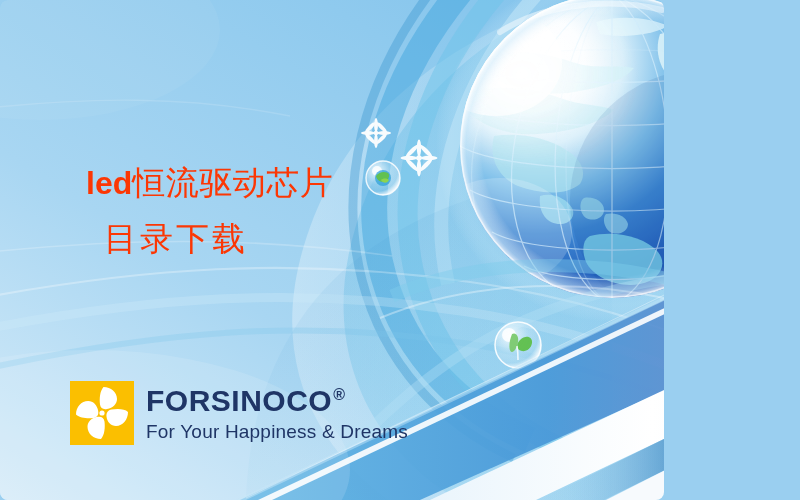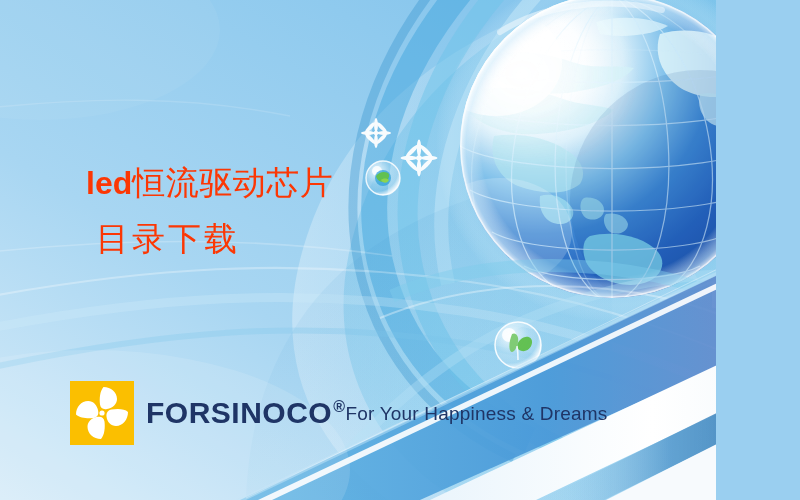--- a/index.html
+++ b/index.html
@@ -5,24 +5,25 @@
 <style>
   html,body{margin:0;padding:0;}
   body{
     width:800px;height:500px;overflow:hidden;
     font-family:"Liberation Sans","DejaVu Sans",sans-serif;
     background:#9ACFF0;
   }
 
   #stage{
     position:relative;
-    width:716px;height:500px;
+    width:664px;height:500px;
     overflow:hidden;
     background:
       radial-gradient(120% 100% at 8% 96%, #cfe9f8 0%, #b4dcf4 26%, #9ed2f0 55%, #8fcaee 100%);
+    border-radius: 8px;
   }
 
   
   .art{position:absolute;left:0;top:0;width:800px;height:500px;pointer-events:none;}
 
   
   .headline{
     position:absolute;
     left:86px; top:162px;
     width:420px;
@@ -40,21 +41,21 @@
   .headline .l1 .latin{
     font-family:"Liberation Sans","DejaVu Sans",sans-serif;
     font-weight:700;
     font-size:32px;
     letter-spacing:0px;
   }
   .headline .l2{
     font-size:33px;
     display:block;
     margin-top:14px;
-    margin-left:10px;
+    margin-left:18px;
     letter-spacing:3px;
     white-space:nowrap;
   }
 
   
   .logo{
     position:absolute;
     left:70px; top:381px;
     display:flex;
     align-items:center;
@@ -63,21 +64,21 @@
   .logo-mark{
     width:64px;height:64px;
     background:#FBBF00;
     position:relative;
     flex:0 0 auto;
   }
   .logo-mark svg{display:block;width:64px;height:64px;}
   .logo-text{
     margin-left:12px;
     display:flex;
-    flex-direction:row;
+    flex-direction:column;
     line-height:1;
   }
   .brand{
     font-family:"Liberation Sans","DejaVu Sans",sans-serif;
     font-weight:700;
     font-size:30px;
     color:#1F3566;
     letter-spacing:0.5px;
     white-space:nowrap;
     display:flex;

